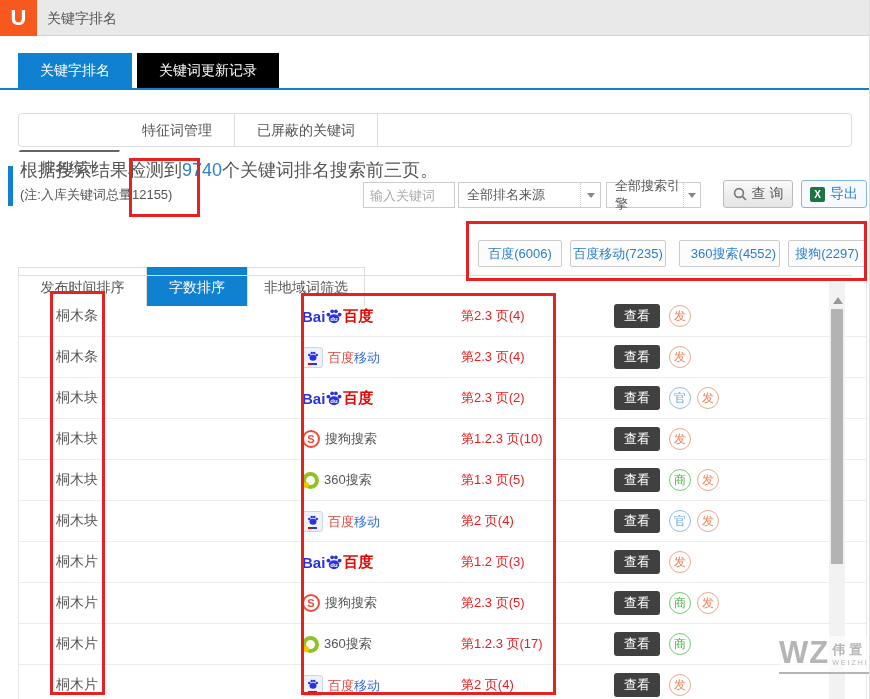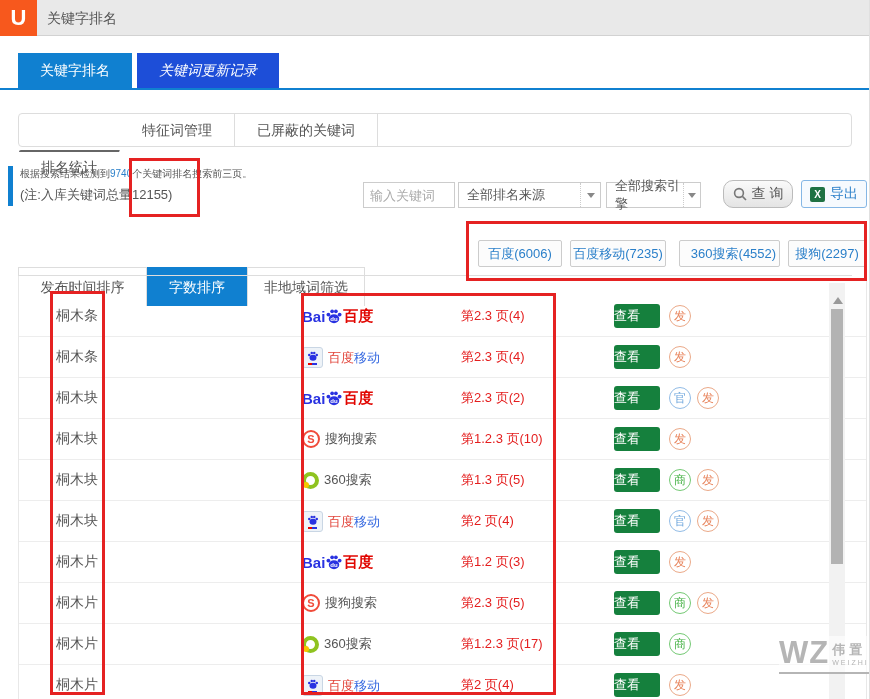--- a/index.html
+++ b/index.html
@@ -12,53 +12,53 @@
          border-bottom:1px solid #d2d2d2; }
   .logo { position:absolute; top:0; left:0; width:37px; height:36px; background:#f7581d;
           color:#fff; display:flex; align-items:center; justify-content:center;
           font-size:22px; font-weight:bold; }
   .hdr-title { position:absolute; left:47px; top:0; line-height:36px; font-size:14px; color:#555; }
 
   
   .main-tabs { position:absolute; top:53px; left:18px; display:flex; gap:5px; }
   .mtab { height:35px; line-height:35px; padding:0 22px; font-size:14px; color:#fff; cursor:pointer; }
   .mtab.act { background:#1080d0; }
-  .mtab.ina { background:#1d4ed8;font-style:italic; }
+  .mtab.ina { background:#000000; }
   .blue-line { position:absolute; top:88px; left:0; width:870px; height:2px; background:#1080d0; }
 
   
   .sub-tabs { position:absolute; top:113px; left:18px; width:834px; height:34px;
               border:1px solid #ddd; border-radius:4px; background:#fff; display:flex; }
   .stab { line-height:32px; padding:0 22px; font-size:14px; color:#555;
           border-right:1px solid #ddd; cursor:pointer; }
   .stab.act { background:#c4b5fd; border-top:2px solid #666; line-height:30px;
               border-top-left-radius:4px;margin-top:36px; }
 
   
   .accent { position:absolute; left:8px; top:166px; width:5px; height:40px; background:#1080d0; }
-  .sum1 { position:absolute; left:20px; top:167px; font-size:10px; color:#555; }
+  .sum1 { position:absolute; left:20px; top:158px; font-size:18px; color:#555; }
   .sum1 .cnt { color:#2a7fc9; }
   .sum2 { position:absolute; left:20px; top:186px; font-size:13px; color:#555; }
 
   
   .kw-input { position:absolute; left:363px; top:182px; width:92px; height:26px;
               border:1px solid #ccc; padding:0 6px; font-size:13px; color:#666;
               font-family:inherit; }
   .kw-input::placeholder { color:#aaa; }
   .sel { position:absolute; top:182px; height:26px; border:1px solid #ccc; background:#fff;
          display:flex; align-items:center; justify-content:space-between; font-size:13px;
          color:#555; padding-left:8px; cursor:pointer; }
   .sel1 { left:458px; width:143px; }
   .sel2 { left:606px; width:95px; }
   .sel-arrow { width:20px; height:24px; border-left:1px dotted #ccc; display:flex;
                align-items:center; justify-content:center; }
   .tri { width:0; height:0; border-left:4px solid transparent; border-right:4px solid transparent;
          border-top:5px solid #888; }
   .btn-query { position:absolute; left:723px; top:180px; width:70px; height:28px;
-               background:linear-gradient(#fafafa,#e4e4e4); border:1px solid #bbb; border-radius:10px;
+               background:linear-gradient(#fafafa,#e4e4e4); border:1px solid #bbb; border-radius:3px;
                color:#555; font-size:14px; display:flex; align-items:center; justify-content:center;
                gap:5px; cursor:pointer; }
   .btn-export { position:absolute; left:801px; top:180px; width:66px; height:28px;
                 background:#f6fafe; border:1px solid #85b7e5; border-radius:3px; color:#2a7fc9;
                 font-size:14px; display:flex; align-items:center; justify-content:center;
                 gap:5px; cursor:pointer; }
   .xls { width:15px; height:15px; background:#1f7244; border-radius:2px; color:#fff;
          font-size:10px; font-weight:bold; display:flex; align-items:center; justify-content:center; }
 
   
@@ -75,22 +75,22 @@
   .ec1 { left:478px; width:84px; } .ec2 { left:570px; width:96px; }
   .ec3 { left:679px; width:101px;padding-left:8px; } .ec4 { left:788px; width:78px; }
 
   
   .tbl { position:absolute; top:276px; left:18px; width:849px; height:423px;
          border-left:1px solid #e8e8e8; border-right:1px solid #e8e8e8; padding-top:20px; }
   .row { display:flex; align-items:center; height:41px; border-bottom:1px solid #ededed; }
   .c-kw { margin-left:37px; width:246px; font-size:14px; color:#555; }
   .c-engine { width:159px; display:flex; align-items:center; gap:5px; }
   .c-rank { width:153px; font-size:13px; color:#e41e1e; }
-  .btn-view { width:46px; height:24px; background:#15803d; color:#fff; border-radius:3px;
-              font-size:13px; line-height:24px; text-align:left; cursor:pointer; }
+  .btn-view { width:46px; height:24px; background:#404040; color:#fff; border-radius:3px;
+              font-size:13px; line-height:24px; text-align:center; cursor:pointer; }
   .badges { display:flex; gap:6px; margin-left:9px; }
   .badge { width:22px; height:22px; border-radius:50%; border:1px solid; font-size:12px;
            line-height:21px; text-align:center; cursor:pointer; background:#fff; }
   .b-orange { color:#e8845c; border-color:#eba988; }
   .b-blue   { color:#6fa7dd; border-color:#92bce6; }
   .b-green  { color:#47b247; border-color:#74c974; }
 
   
   .logo-baidu { display:flex; align-items:center; font-weight:bold; font-size:15px; }
   .bd-lat { color:#2932e1; } .bd-cn { color:#e10601; }

